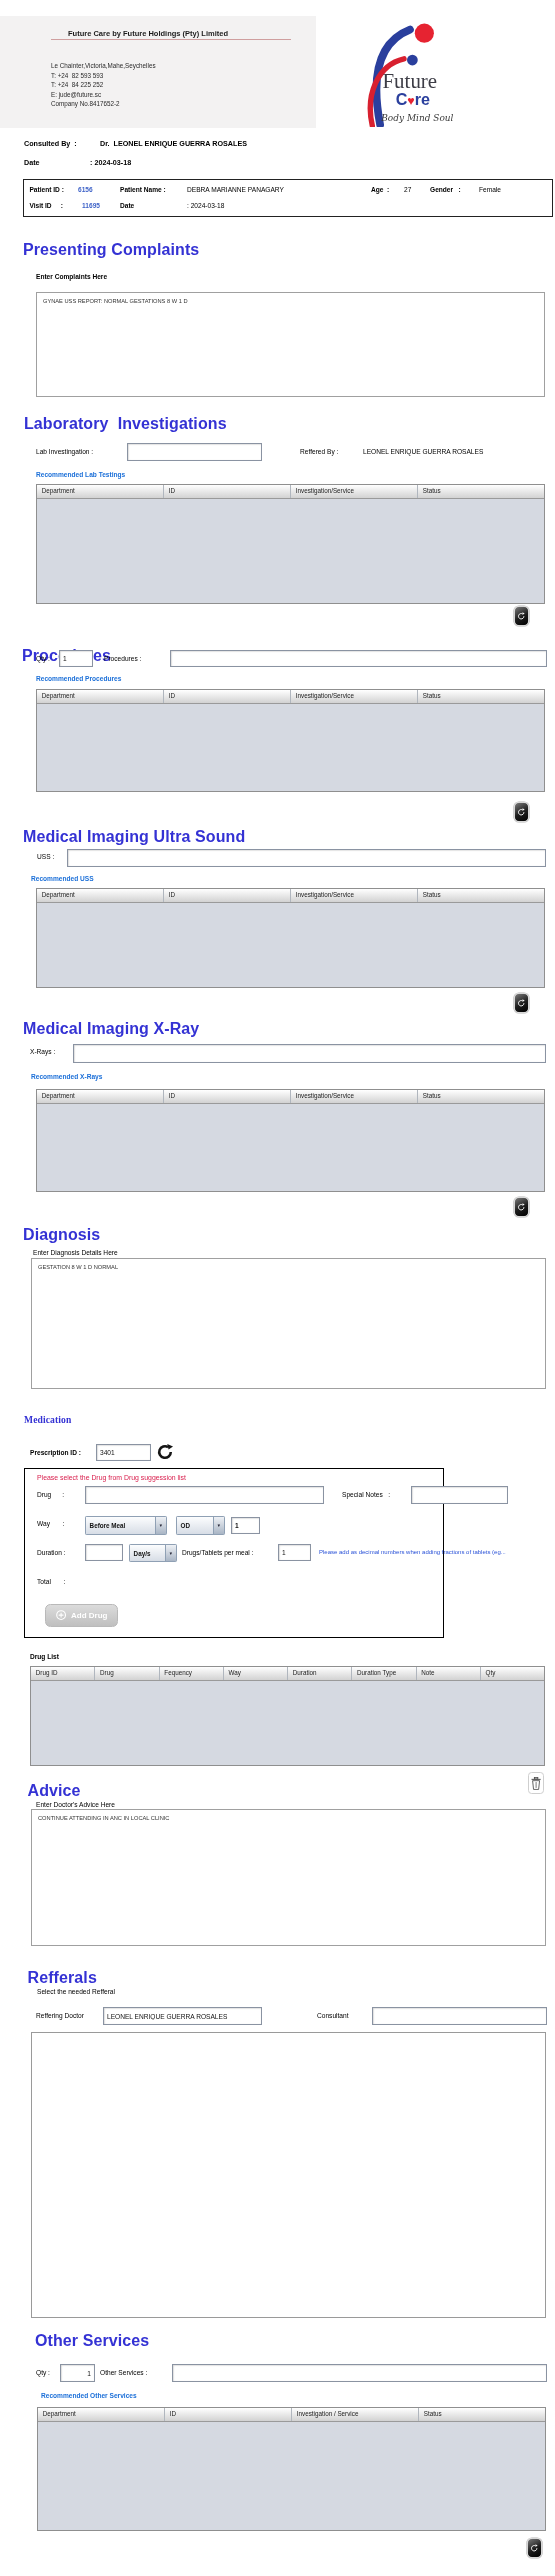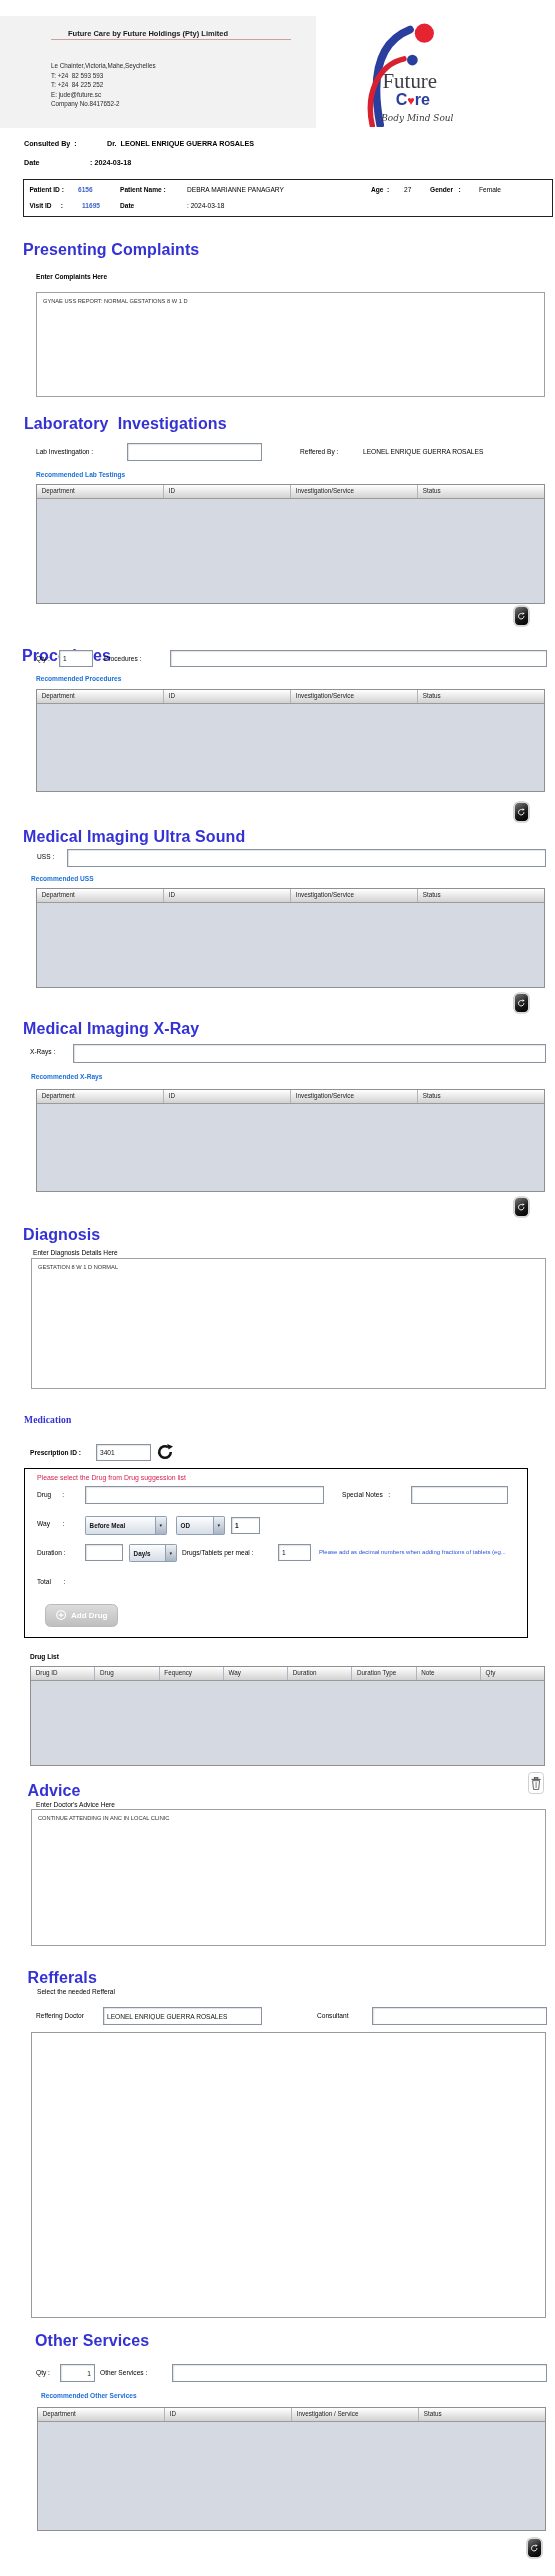--- a/index.html
+++ b/index.html
@@ -26,21 +26,21 @@
   .tbl .hd{display:flex;height:13px;background:linear-gradient(#ffffff,#d2d2d2);border-bottom:0.6px solid #9a9a9a;}
   .tbl .th{flex:1;border-right:0.6px solid #b0b6be;font-size:6.3px;color:#1c1c1c;padding:2.4px 0 0 4.8px;box-sizing:border-box;white-space:pre;overflow:hidden;}
   .tbl .th:last-child{border-right:none;}
   .tbl .bd{position:absolute;left:0;right:0;top:13px;bottom:0;}
   .trashD{position:absolute;width:15px;height:20px;border-radius:4.8px;border:1.2px solid #d6d6d6;
           background:linear-gradient(150deg,#7a7a7a 0%,#1c1c1c 55%,#000 100%);box-shadow:0 0 0 0.6px #b5b5b5;
           display:flex;align-items:center;justify-content:center;padding:0;cursor:pointer;}
   .trashO{position:absolute;width:16px;height:22px;border-radius:3.6px;border:1.2px solid #cfcfcf;background:#fff;
           display:flex;align-items:center;justify-content:center;padding:0;cursor:pointer;}
   .rxbtn{position:absolute;width:19px;height:19px;border:none;background:transparent;padding:0;cursor:pointer;}
-  .medbox{position:absolute;left:24px;top:1468px;width:504px;height:170px;border:1.2px solid #000;
+  .medbox{position:absolute;left:24px;top:1468px;width:420px;height:170px;border:1.2px solid #000;
           border-bottom-width:1.8px;background:#fff;box-sizing:border-box;}
   .warn{position:absolute;font-size:6.9px;color:#d81b4a;white-space:pre;}
   .note{position:absolute;font-size:6px;color:#2a52d8;white-space:nowrap;overflow:hidden;}
   .sel{position:absolute;display:flex;align-items:stretch;border:0.6px solid #8fa0b4;border-radius:1.2px;
        background:linear-gradient(#fcfdfe,#d7dde6);box-sizing:border-box;}
   .sel .txt{flex:1;font-size:6.3px;font-weight:bold;color:#111;padding:4.8px 0 0 3.6px;white-space:pre;overflow:hidden;}
   .sel .arr{width:10.2px;border-left:0.6px solid #8fa0b4;background:linear-gradient(#eef1f5,#a9b5c5);
             font-size:4.2px;display:flex;align-items:center;justify-content:center;color:#223;}
   .addbtn{position:absolute;width:73px;height:23px;border-radius:5.4px;border:0.6px solid #b9b9b9;
           background:linear-gradient(#dcdcdc,#bfbfbf);color:#fff;font-weight:bold;font-size:8px;
@@ -66,21 +66,21 @@
     <path d="M 40 180 C 27 112, 31 44, 90 21" stroke="#2a3f9d" stroke-width="13" fill="none" stroke-linecap="round"></path>
     <circle cx="114" cy="27" r="16" fill="#e62331"></circle>
     <path d="M 27 182 C 15 130, 36 80, 80 70" stroke="#d8202f" stroke-width="9" fill="none" stroke-linecap="round"></path>
     <circle cx="94" cy="72" r="9" fill="#2a3f9d"></circle>
     <text x="44" y="118" font-family="Liberation Serif, serif" font-size="35" fill="#3d3d46">Future</text>
     <text x="66" y="148" font-family="Liberation Sans, sans-serif" font-weight="bold" font-size="27" fill="#2a3f9d"><tspan>C</tspan><tspan fill="#e62331" font-size="21">♥</tspan><tspan>re</tspan></text>
     <text x="42" y="174" font-family="DejaVu Serif, serif" font-style="italic" font-size="15" fill="#3a3a3a">Body Mind Soul</text>
   </svg>
 
   <span class="bl bb big" style="left:24px;top:139px;">Consulted By  :</span>
-  <span class="bl bb big" style="left:100px;top:139px;margin-left:7px;">Dr.  LEONEL ENRIQUE GUERRA ROSALES</span>
+  <span class="bl bb big" style="left:100px;top:139px;">Dr.  LEONEL ENRIQUE GUERRA ROSALES</span>
   <span class="bl bb big" style="left:24px;top:158px;">Date</span>
   <span class="bl bb big" style="left:90px;top:158px;">: 2024-03-18</span>
 
   <div class="pbox">
     <span class="bl bb" style="left:5.4px;top:6px;">Patient ID :</span>
     <span class="bl idblue" style="left:54px;top:6px;">6156</span>
     <span class="bl bb" style="left:96px;top:6px;">Patient Name :</span>
     <span class="bl" style="left:163px;top:6px;">DEBRA MARIANNE PANAGARY</span>
     <span class="bl bb" style="left:347px;top:6px;">Age  :</span>
     <span class="bl" style="left:380px;top:6px;">27</span>

